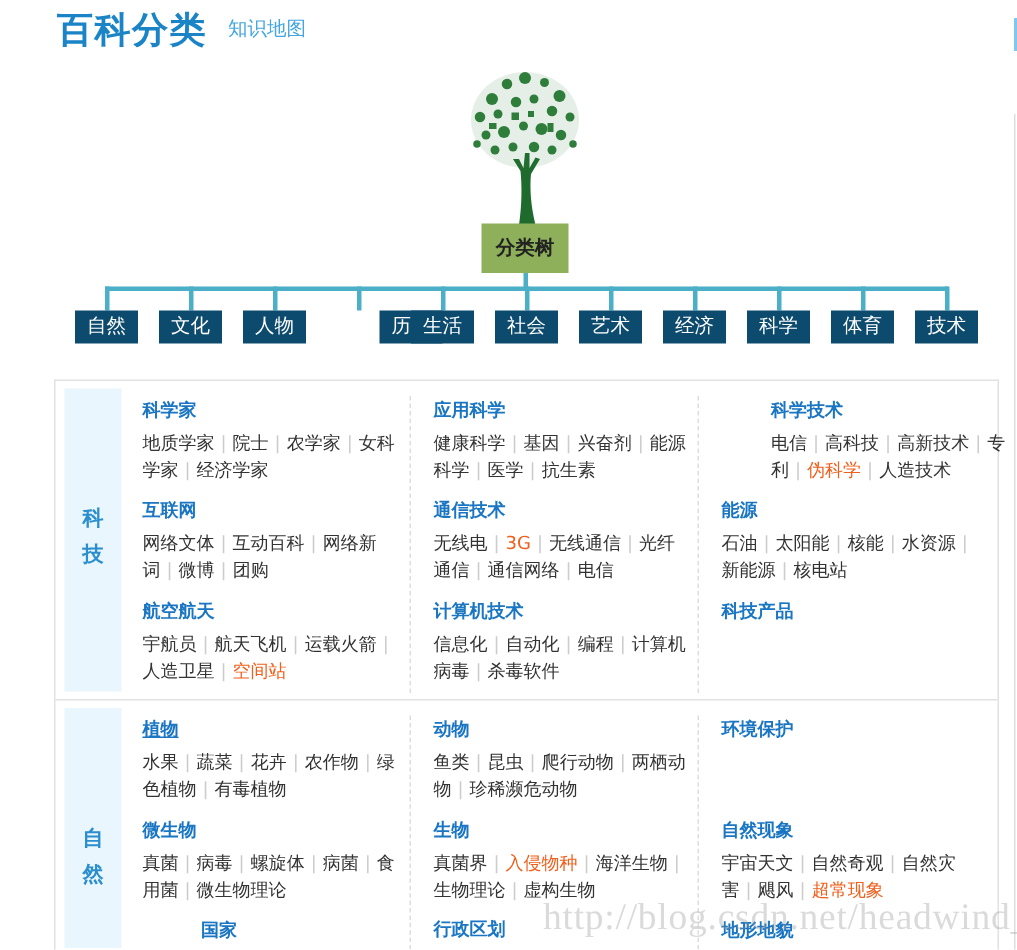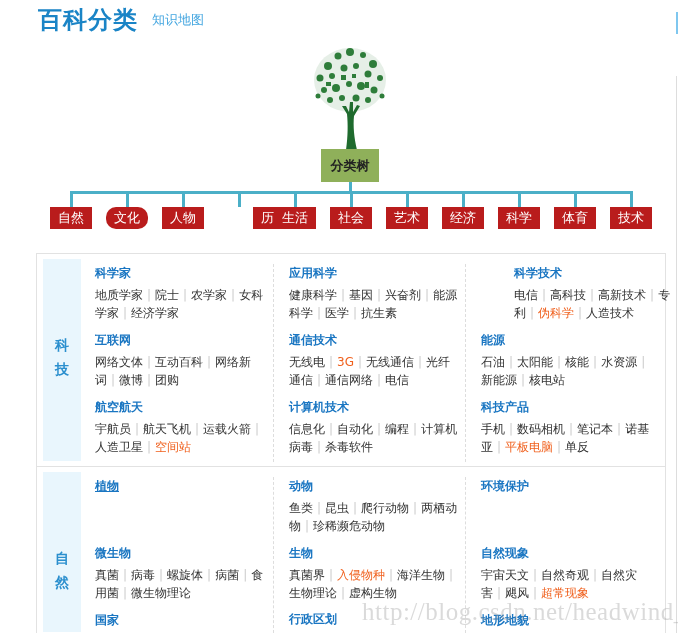--- a/index.html
+++ b/index.html
@@ -17,21 +17,21 @@
     .tree { position: absolute; left: 308px; top: 44px; width: 84px; height: 106px; }
     .tree svg { width: 100%; height: 100%; display: block; }
     .tree-label { position: absolute; left: 321px; top: 149px; width: 58px; height: 33px; background: #8fb05a; color: #222; font-size: 13px; text-align: center; line-height: 33px; font-weight: bold; }
     .tree-stem { position: absolute; left: 349px; top: 182px; width: 3px; height: 10px; background: #4bafc7; }
 
     
     .hline { position: absolute; left: 70px; top: 191px; width: 562px; height: 3px; background: #4bafc7; }
     .vline { position: absolute; top: 191px; width: 3px; height: 16px; background: #4bafc7; }
 
     .cats { position: absolute; left: 50px; top: 207px; width: 600px; height: 24px; }
-    .cat { position: absolute; top: 0; width: 42px; height: 22px; background: #b91c1c; color: #fff; font-size: 13px; text-align: center; line-height: 22px; cursor: pointer; }
+    .cat { position: absolute; top: 0; width: 42px; height: 22px; background: #0c4a6e; color: #fff; font-size: 13px; text-align: center; line-height: 22px; cursor: pointer; }
 
     
     .panel { position: absolute; left: 36px; top: 253px; width: 630px; height: 390px; border: 1px solid #e2e2e2; border-bottom: none; }
     .section { position: absolute; left: 0; width: 628px; }
     .section + .section { border-top: 1px solid #e2e2e2; }
     .side { position: absolute; left: 6px; top: 5px; width: 38px; background: #e9f6fd; }
     .side span { position: absolute; left: 0; width: 38px; text-align: center; font-size: 14px; font-weight: bold; color: #2b8fce; }
 
     .col { position: absolute; width: 180px; }
     .col-sep { position: absolute; top: 10px; width: 0; border-left: 1px dashed #ddd; }
@@ -101,21 +101,21 @@
     <div class="vline" style="left: 350px;"></div>
     <div class="vline" style="left: 406px;"></div>
     <div class="vline" style="left: 462px;"></div>
     <div class="vline" style="left: 518px;"></div>
     <div class="vline" style="left: 574px;"></div>
     <div class="vline" style="left: 630px;"></div>
   </div>
 
 <div class="cats" id="cats">
     <div class="cat" style="left: 0px;">自然</div>
-    <div class="cat" style="left: 56px; border-radius: 10px;">文化</div>
+    <div class="cat" style="left: 56px;">文化</div>
     <div class="cat" style="left: 112px;">人物</div>
     <div class="cat" style="left: 168px; margin-left: 35px;">历史</div>
     <div class="cat" style="left: 224px;">生活</div>
     <div class="cat" style="left: 280px;">社会</div>
     <div class="cat" style="left: 336px;">艺术</div>
     <div class="cat" style="left: 392px;">经济</div>
     <div class="cat" style="left: 448px;">科学</div>
     <div class="cat" style="left: 504px;">体育</div>
     <div class="cat" style="left: 560px;">技术</div>
   </div>
@@ -160,41 +160,41 @@
         <div class="group" style="top: 10px; margin-left: 33px;">
           <a class="g-title" style="display: block;">科学技术</a>
           <div class="g-links"><a>电信</a><span class="sep">|</span><a>高科技</a><span class="sep">|</span><a>高新技术</a><span class="sep">|</span><a>专利</a><span class="sep">|</span><a class="hot">伪科学</a><span class="sep">|</span><a>人造技术</a></div>
         </div>
         <div class="group" style="top: 77px;">
           <a class="g-title" style="display: block;">能源</a>
           <div class="g-links"><a>石油</a><span class="sep">|</span><a>太阳能</a><span class="sep">|</span><a>核能</a><span class="sep">|</span><a>水资源</a><span class="sep">|</span><a>新能源</a><span class="sep">|</span><a>核电站</a></div>
         </div>
         <div class="group" style="top: 144px;">
           <a class="g-title" style="display: block;">科技产品</a>
-          <div class="g-links"><a>手机</a><span class="sep">|</span><a>数码相机</a><span class="sep">|</span><a>笔记本</a><span class="sep">|</span><a>诺基亚</a><span class="sep">|</span><a class="hot">平板电脑</a><span class="sep">|</span><a>单反</a></div>
         </div>
       </div>
     </div>
     <div class="section" style="top: 212px; height: 170px;">
       <div class="side" style="height: 160px;">
         <span style="top: 78px;">自</span>
         <span style="top: 102px;">然</span>
       </div>
       <div class="col-sep" style="left: 236px; height: 156px;"></div>
       <div class="col-sep" style="left: 428px; height: 156px;"></div>
       <div class="col" style="left: 58px; top: 0px;">
         <div class="group" style="top: 10px;">
           <a class="g-title" style="display: block; text-decoration: underline;">植物</a>
+          <div class="g-links"><a>水果</a><span class="sep">|</span><a>蔬菜</a><span class="sep">|</span><a>花卉</a><span class="sep">|</span><a>农作物</a><span class="sep">|</span><a>绿色植物</a><span class="sep">|</span><a>有毒植物</a></div>
         </div>
         <div class="group" style="top: 77px;">
           <a class="g-title" style="display: block;">微生物</a>
           <div class="g-links"><a>真菌</a><span class="sep">|</span><a>病毒</a><span class="sep">|</span><a>螺旋体</a><span class="sep">|</span><a>病菌</a><span class="sep">|</span><a>食用菌</a><span class="sep">|</span><a>微生物理论</a></div>
         </div>
         <div class="group" style="top: 144px;">
-          <a class="g-title" style="display: block;">国家</a>
+          <a class="g-title" style="display: block; margin-left: 39px;">国家</a>
         </div>
       </div>
       <div class="col" style="left: 252px; top: 0px;">
         <div class="group" style="top: 10px;">
           <a class="g-title" style="display: block;">动物</a>
           <div class="g-links"><a>鱼类</a><span class="sep">|</span><a>昆虫</a><span class="sep">|</span><a>爬行动物</a><span class="sep">|</span><a>两栖动物</a><span class="sep">|</span><a>珍稀濒危动物</a></div>
         </div>
         <div class="group" style="top: 77px;">
           <a class="g-title" style="display: block;">生物</a>
           <div class="g-links"><a>真菌界</a><span class="sep">|</span><a class="hot">入侵物种</a><span class="sep">|</span><a>海洋生物</a><span class="sep">|</span><a>生物理论</a><span class="sep">|</span><a>虚构生物</a></div>

